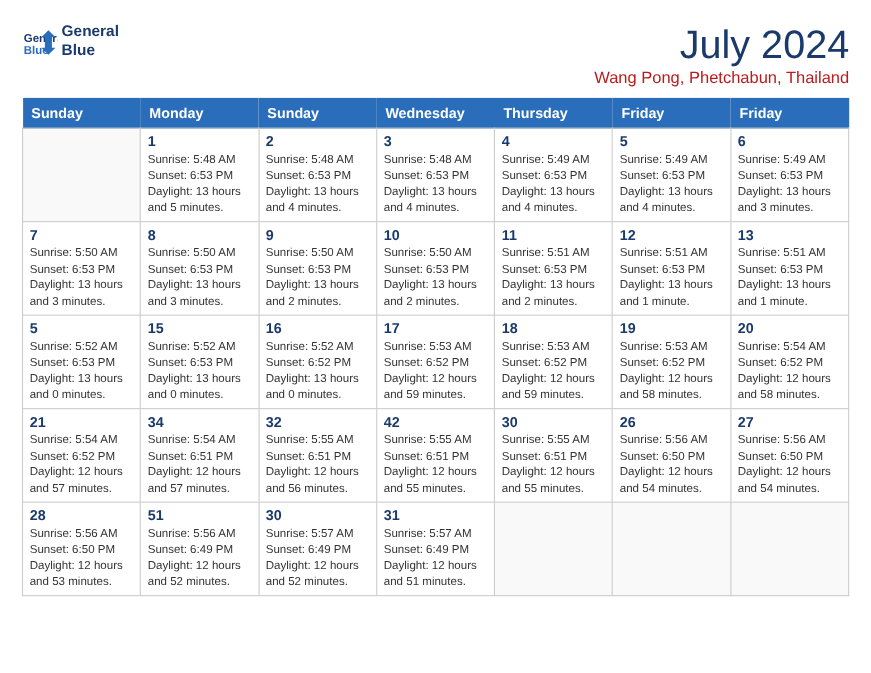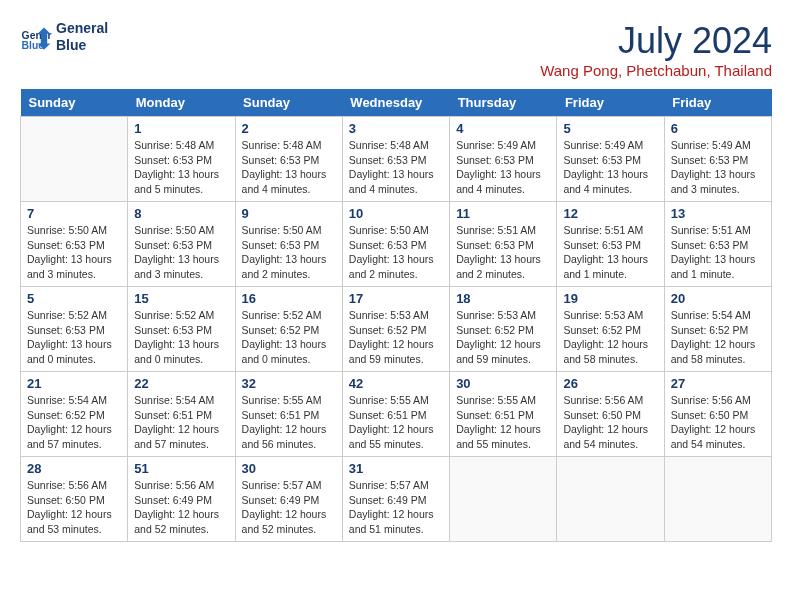--- a/index.html
+++ b/index.html
@@ -199,21 +199,21 @@
           <span class="date-num">20</span>
           <div class="cell-info">Sunrise: 5:54 AM<br>Sunset: 6:52 PM<br>Daylight: 12 hours<br>and 58 minutes.</div>
         </td>
       </tr>
       <tr>
         <td>
           <span class="date-num">21</span>
           <div class="cell-info">Sunrise: 5:54 AM<br>Sunset: 6:52 PM<br>Daylight: 12 hours<br>and 57 minutes.</div>
         </td>
         <td>
-          <span class="date-num">22</span>
+          <span class="date-num">34</span>
           <div class="cell-info">Sunrise: 5:54 AM<br>Sunset: 6:51 PM<br>Daylight: 12 hours<br>and 57 minutes.</div>
         </td>
         <td>
           <span class="date-num">32</span>
           <div class="cell-info">Sunrise: 5:55 AM<br>Sunset: 6:51 PM<br>Daylight: 12 hours<br>and 56 minutes.</div>
         </td>
         <td>
           <span class="date-num">42</span>
           <div class="cell-info">Sunrise: 5:55 AM<br>Sunset: 6:51 PM<br>Daylight: 12 hours<br>and 55 minutes.</div>
         </td>

